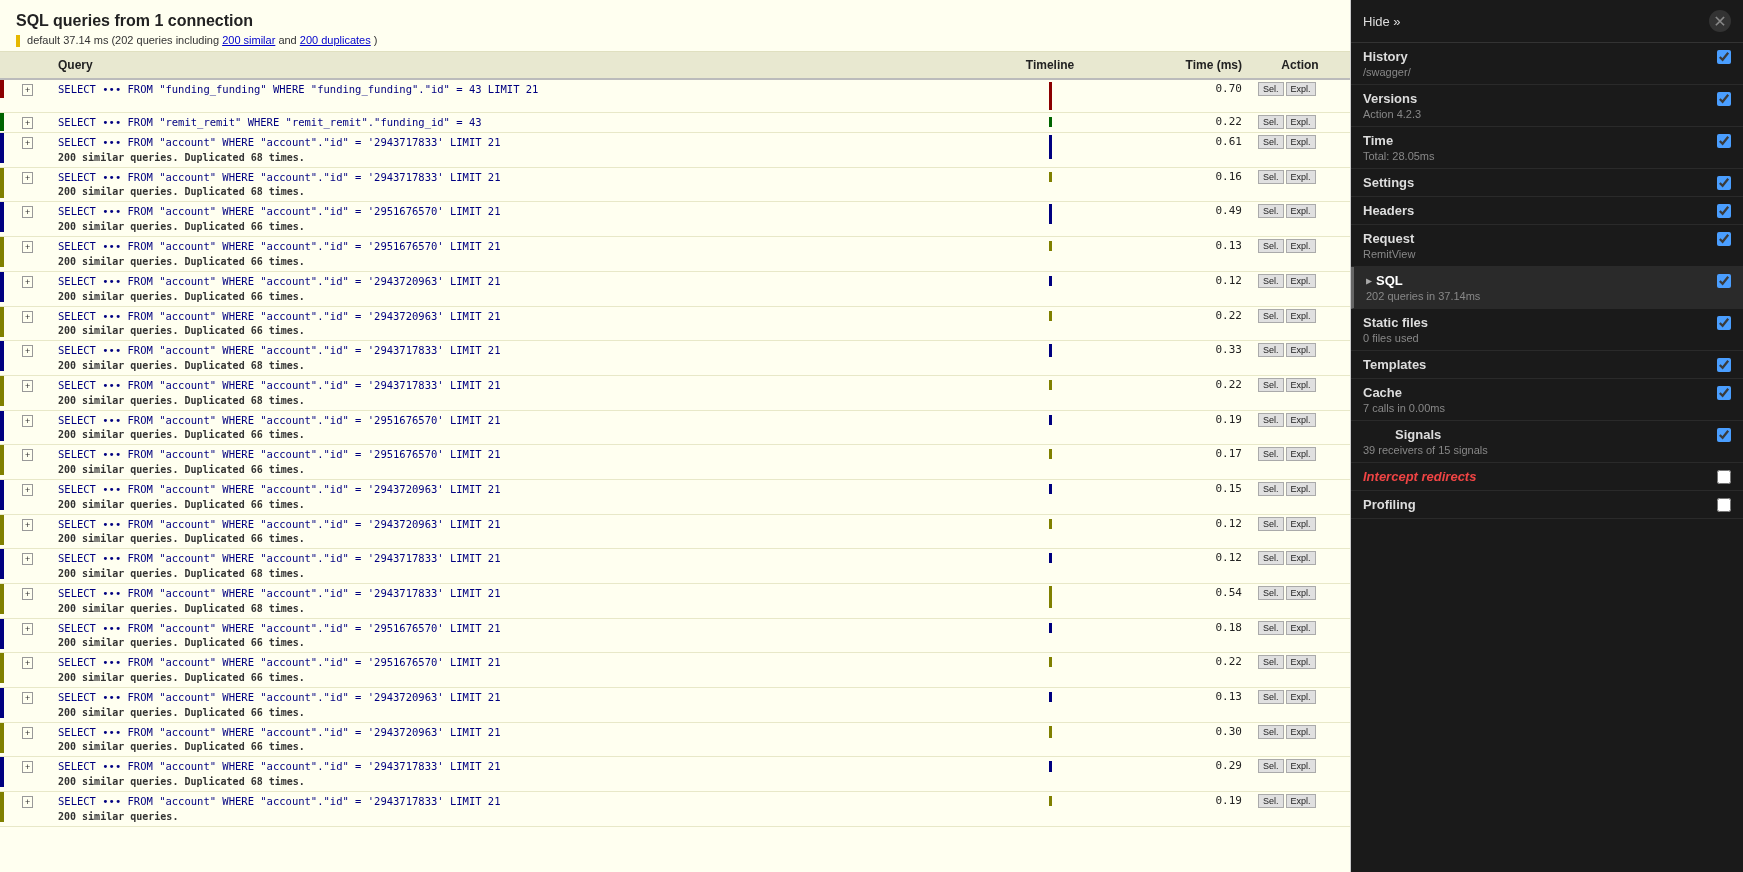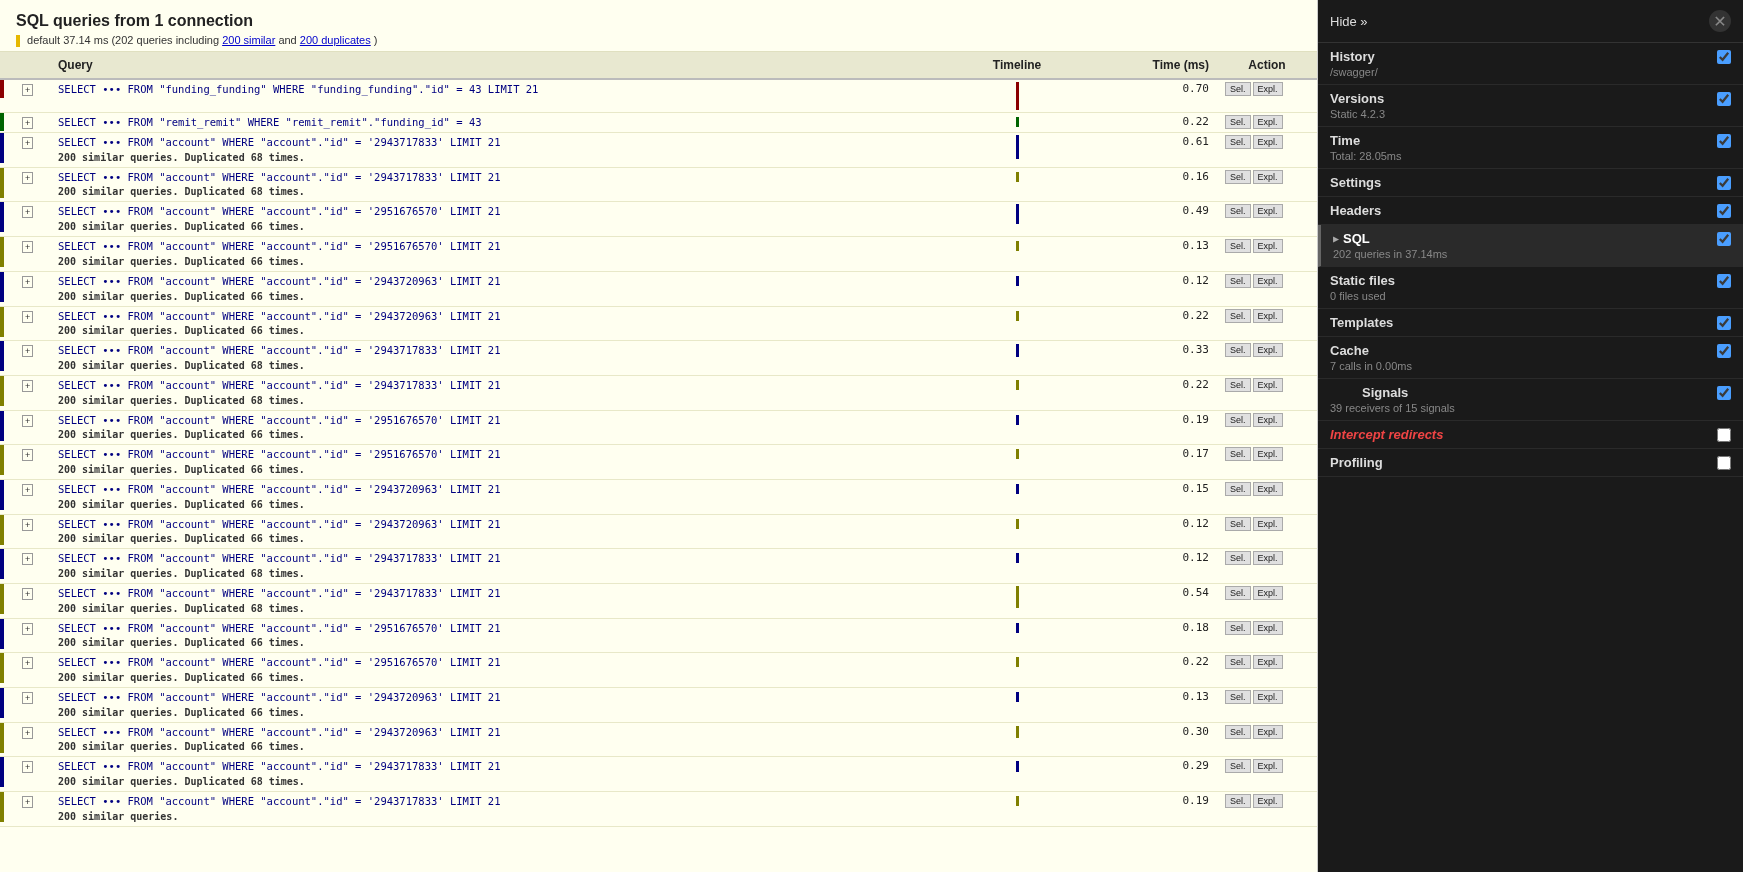--- a/index.html
+++ b/index.html
@@ -154,21 +154,21 @@
       border: 1px solid #aaa;
       cursor: pointer;
       font-size: 9px;
       padding: 1px 4px;
       margin-right: 2px;
       color: #222;
     }
 
     
     #sidebar {
-      width: 425px;
+      width: 392px;
       background: #1a1a1a;
       color: #ddd;
       display: flex;
       flex-direction: column;
       overflow-y: auto;
     }
 
     .sidebar-header {
       display: flex;
       justify-content: space-between;
@@ -675,21 +675,21 @@
         </div>
         <div class="sidebar-item-sub">/swagger/</div>
       </div>
       <div class="sidebar-item">
         <div class="sidebar-item-header">
           <div style="display: flex; align-items: center;">
             <span class="sidebar-item-title">Versions</span>
           </div>
           <input type="checkbox" class="sidebar-checkbox" checked="" style="">
         </div>
-        <div class="sidebar-item-sub">Static 4.2.3</div>
+        <div class="sidebar-item-sub">Action 4.2.3</div>
       </div>
       <div class="sidebar-item">
         <div class="sidebar-item-header">
           <div style="display: flex; align-items: center;">
             <span class="sidebar-item-title">Time</span>
           </div>
           <input type="checkbox" class="sidebar-checkbox" checked="" style="">
         </div>
         <div class="sidebar-item-sub">Total: 28.05ms</div>
       </div>
@@ -701,20 +701,29 @@
           <input type="checkbox" class="sidebar-checkbox" checked="" style="">
         </div>
       </div>
       <div class="sidebar-item">
         <div class="sidebar-item-header">
           <div style="display: flex; align-items: center;">
             <span class="sidebar-item-title">Headers</span>
           </div>
           <input type="checkbox" class="sidebar-checkbox" checked="" style="">
         </div>
+      </div>
+      <div class="sidebar-item">
+        <div class="sidebar-item-header">
+          <div style="display: flex; align-items: center;">
+            <span class="sidebar-item-title">Request</span>
+          </div>
+          <input type="checkbox" class="sidebar-checkbox" checked="" style="">
+        </div>
+        <div class="sidebar-item-sub">RemitView</div>
       </div>
       <div class="sidebar-item sql-active">
         <div class="sidebar-item-header">
           <div style="display: flex; align-items: center;">
             <span class="sql-arrow">▶</span>
             <span class="sidebar-item-title active">SQL</span>
           </div>
           <input type="checkbox" class="sidebar-checkbox" checked="" style="">
         </div>
         <div class="sidebar-item-sub">202 queries in 37.14ms</div>

